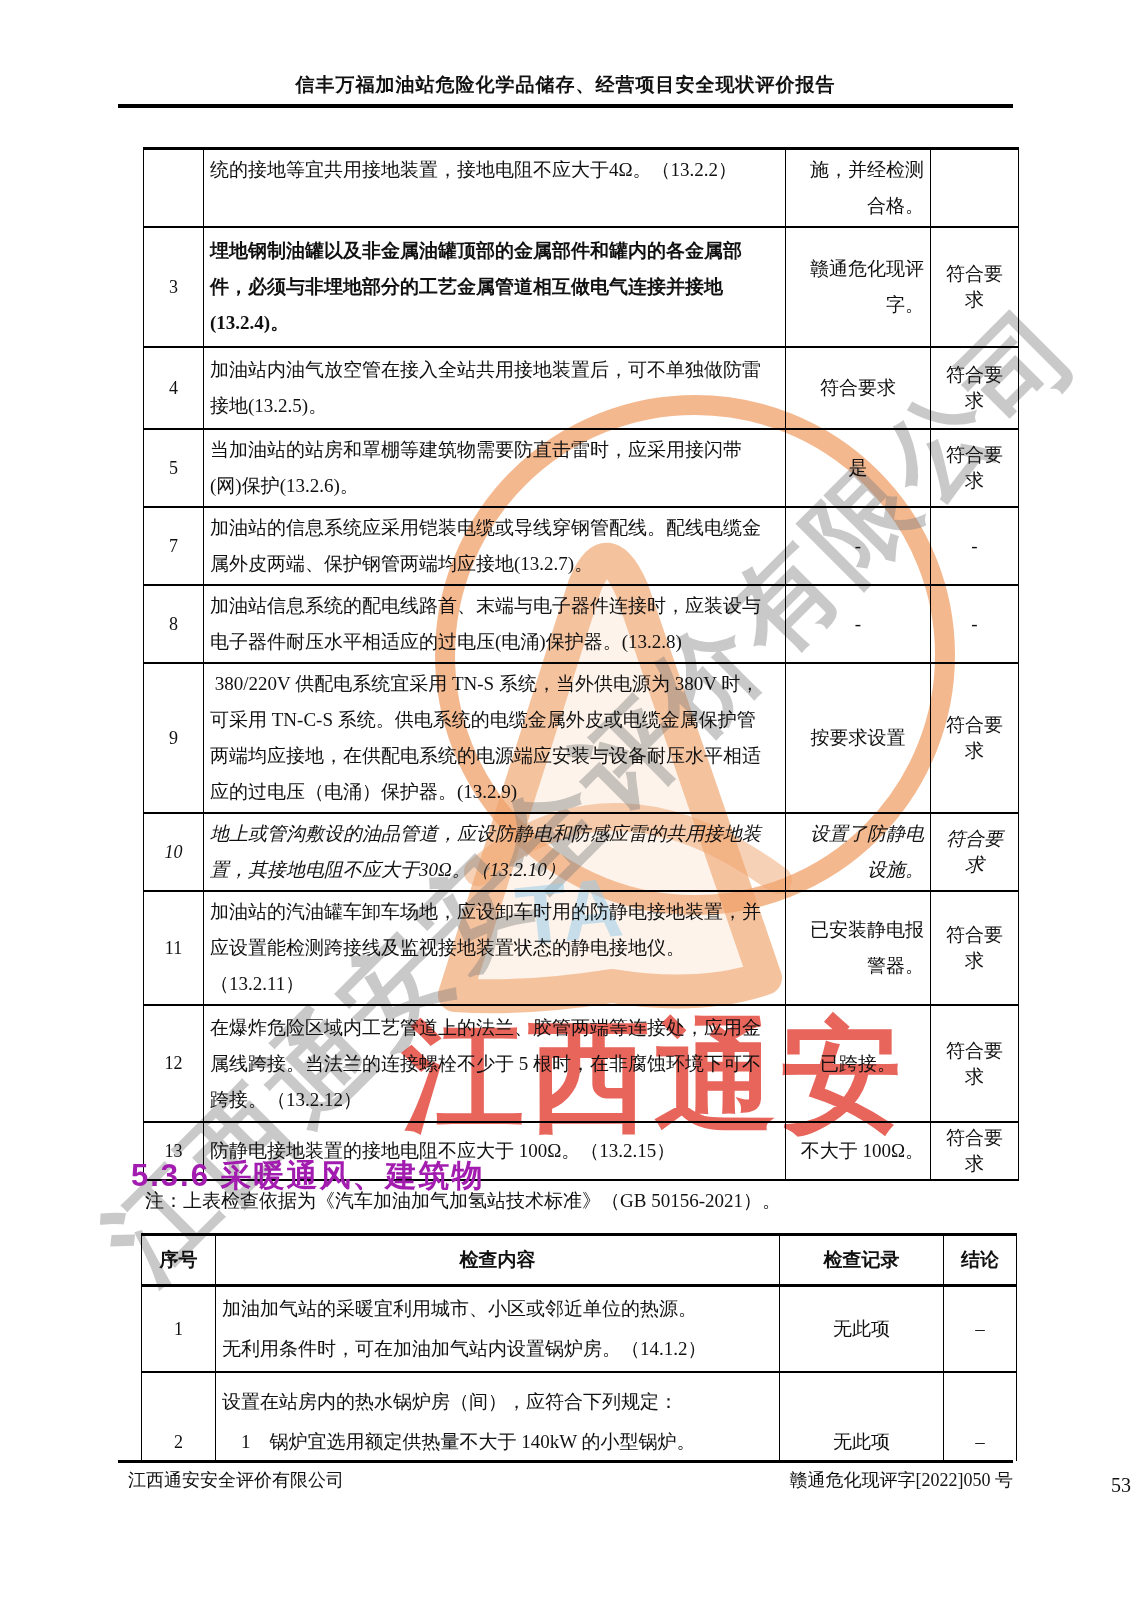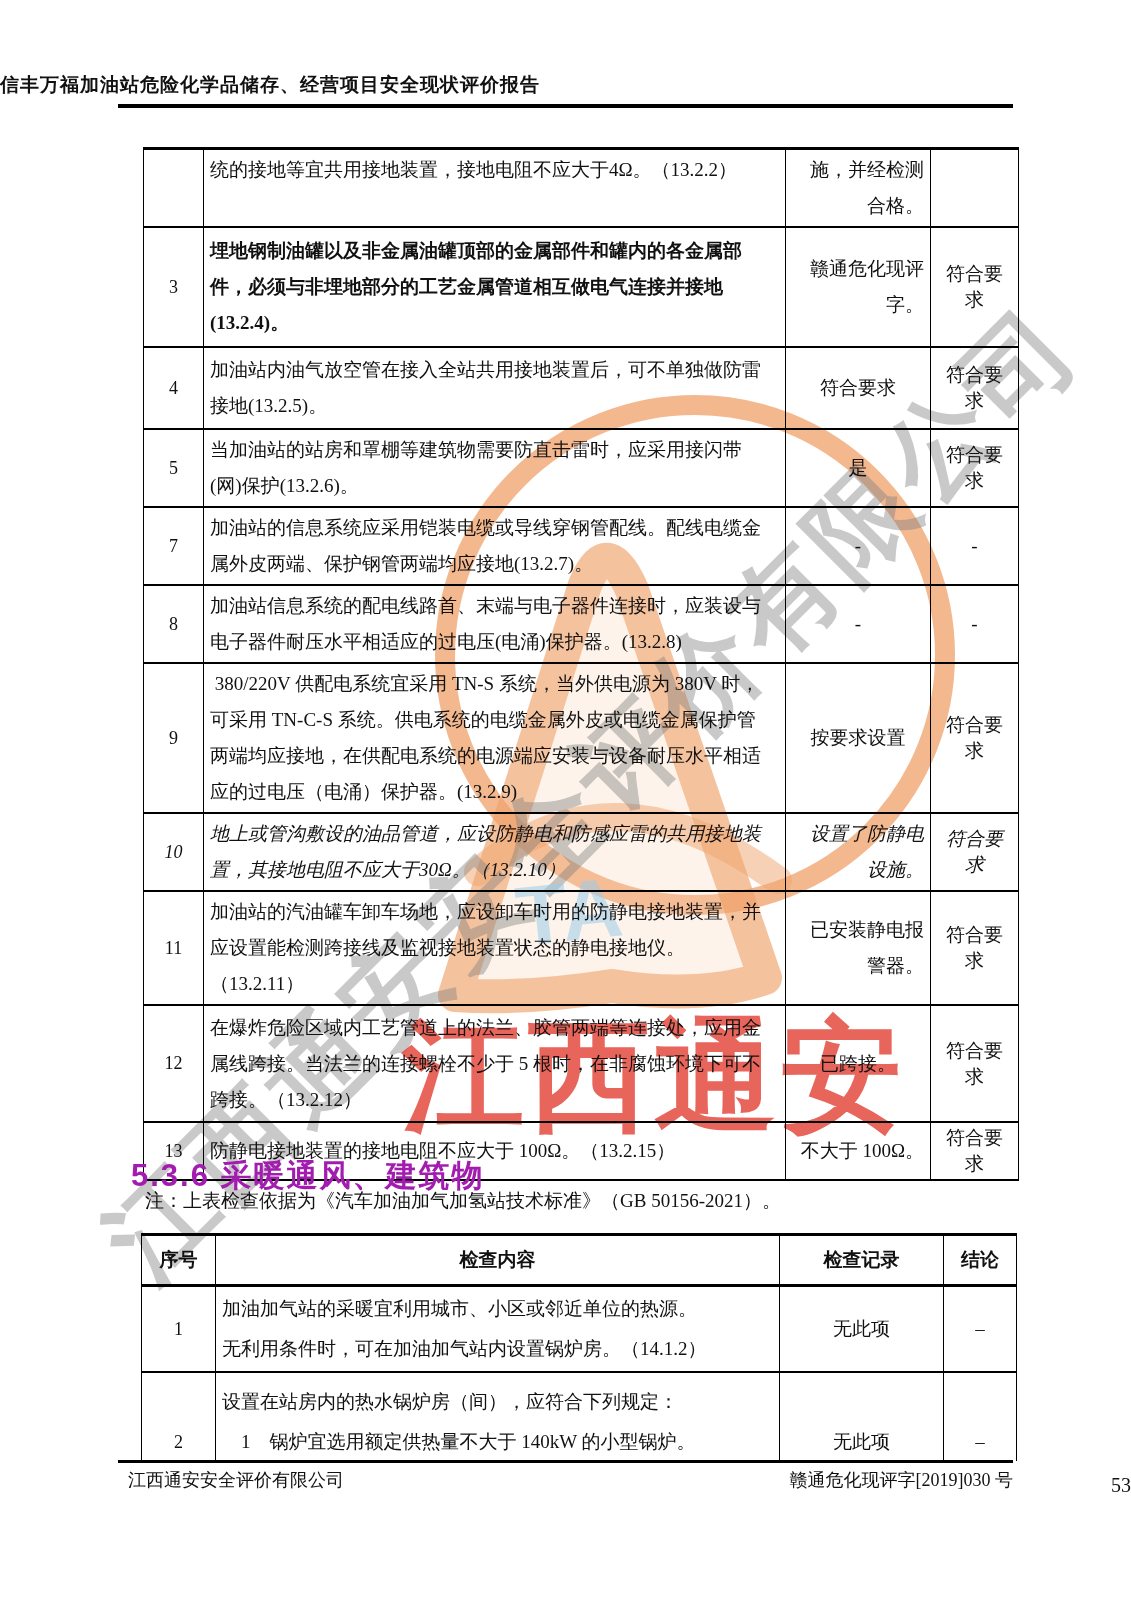--- a/index.html
+++ b/index.html
@@ -10,21 +10,21 @@
     overflow:hidden;
     font-family:"Liberation Serif","DejaVu Serif",serif;
     color:#111;
   }
   .layer{position:absolute;left:0;top:0;width:1131px;height:1600px;}
   #watermark{z-index:0;pointer-events:none;}
   #content{z-index:1;}
 
   .header-title{
     position:absolute;left:0;right:0;top:72px;
-    font-size:19px;font-weight:600;letter-spacing:1px;
+    text-align:center;font-size:19px;font-weight:600;letter-spacing:1px;
   }
   .header-rule{position:absolute;left:118px;top:104px;width:895px;height:4px;background:#000;}
 
   table.doc-table{
     border-collapse:collapse;table-layout:fixed;
     font-size:19px;color:#111;
   }
   table.doc-table td,table.doc-table th{
     border:1.5px solid #000;
     border-top-width:2.5px;border-bottom-width:2.5px;
@@ -220,15 +220,15 @@
             <td class="cell-record al-center">无此项</td>
             <td class="cell-conclusion">–</td>
           </tr>
         </tbody>
     </table>
   </div>
 
   <div class="footer-rule"></div>
   <div class="footer-left">江西通安安全评价有限公司</div>
   <div class="footer-page">53</div>
-  <div class="footer-right">赣通危化现评字[2019]030 号</div>
+  <div class="footer-right">赣通危化现评字[2022]050 号</div>
 
 </div>
 
 </body></html>

